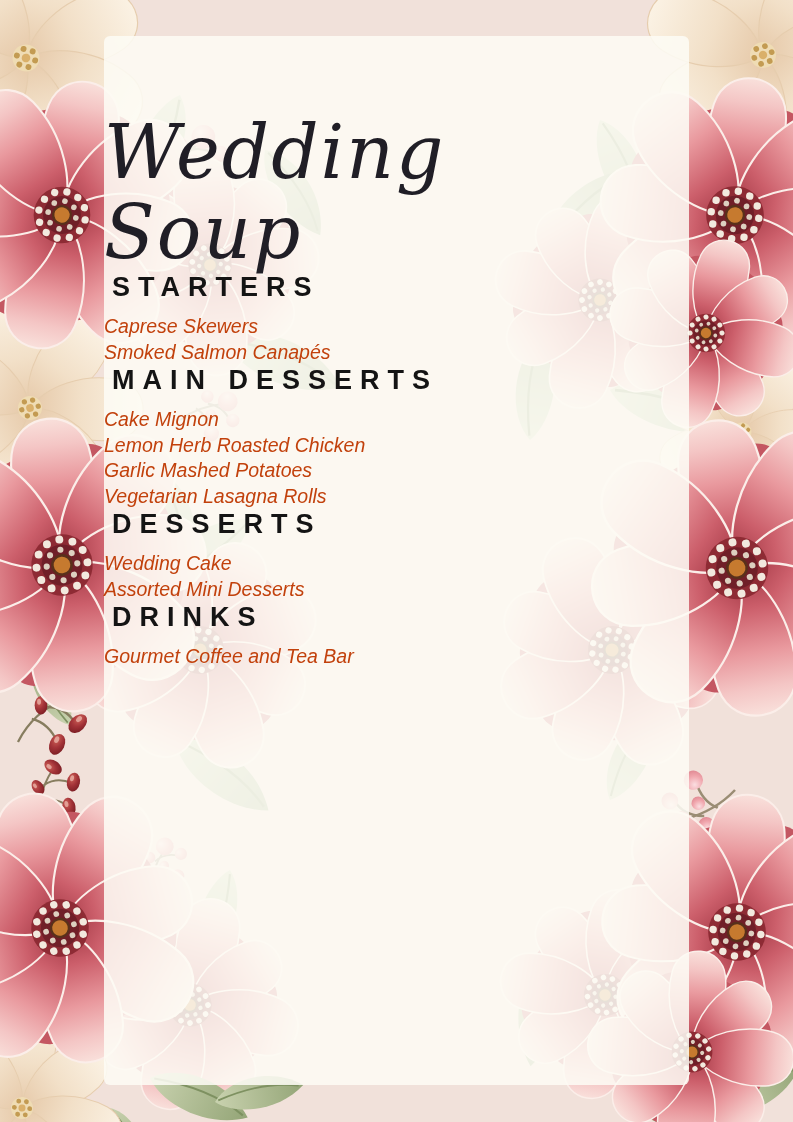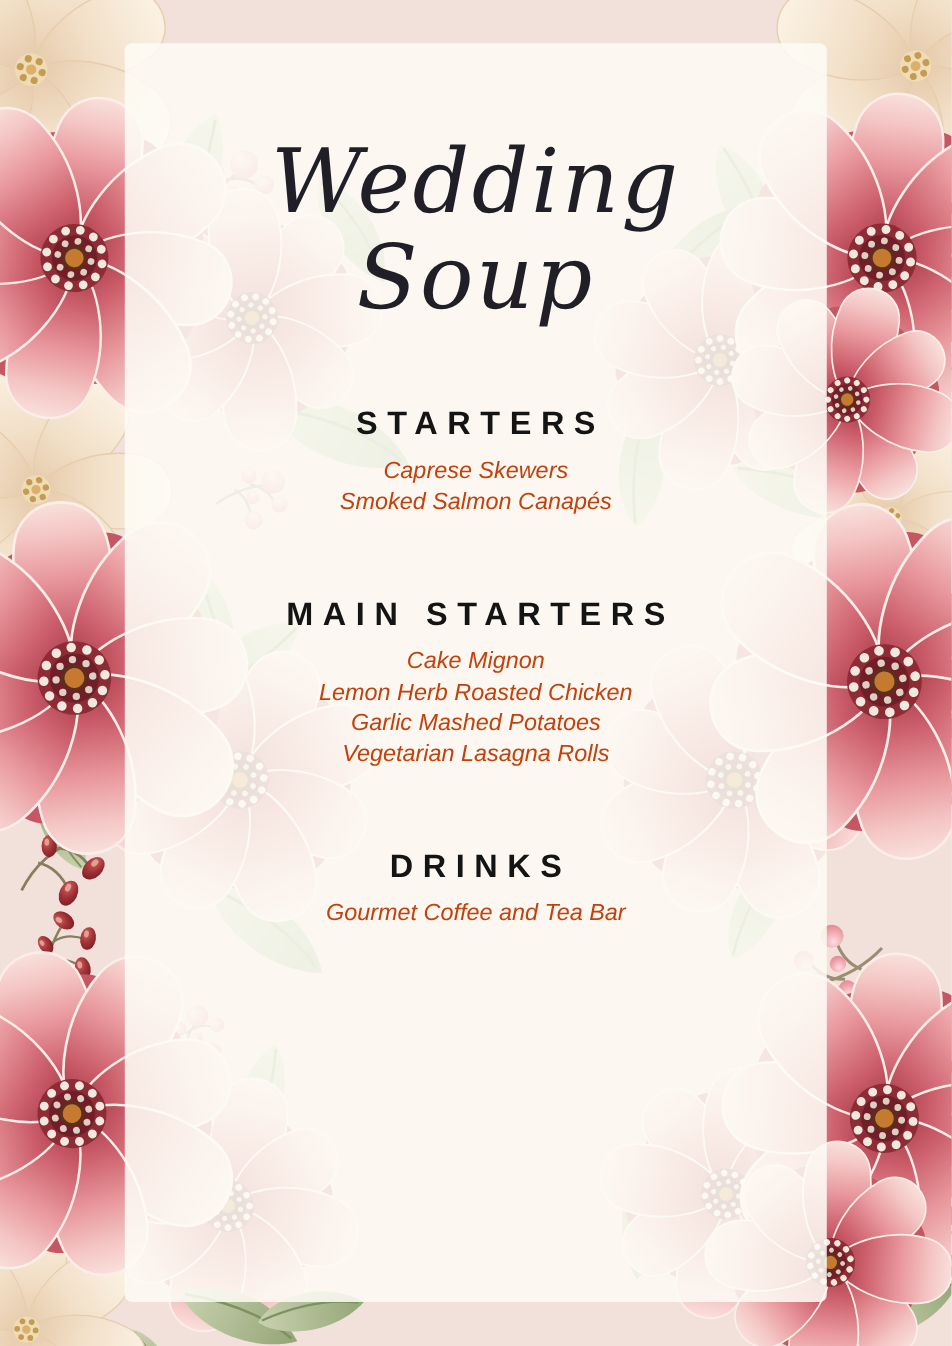--- a/index.html
+++ b/index.html
@@ -1,25 +1,25 @@
 <!DOCTYPE html>
 <html><head>
 <meta charset="utf-8">
 <style>
   html,body{margin:0;padding:0;background:#e8e8e8;}
   .poster{position:relative;width:793px;height:1122px;background:#f1e1da;overflow:hidden;
           font-family:"Liberation Sans",sans-serif;}
   svg.floral{position:absolute;left:0;top:0;}
   .panel{position:absolute;left:104px;top:36px;width:585px;height:1049px;
          background:rgba(253,251,245,0.87);border-radius:6px;}
-  .content{position:absolute;left:104px;top:36px;width:585px;text-align:center;color:#232323;}
+  .content{position:absolute;left:104px;top:36px;width:585px;color:#232323;}
   .title{margin:76px 0 0;font-family:"DejaVu Serif",serif;font-style:italic;font-weight:normal;
          font-size:74px;line-height:80px;color:#201e26;letter-spacing:2px;}
   .title span{display:block;}
-  .section{margin-top:66px;}
+  .section{}
   .section h2{margin:0;font-size:27px;font-weight:700;letter-spacing:8px;padding-left:8px;
               color:#141414;line-height:30px;font-family:"Liberation Sans",sans-serif;}
   .items{list-style:none;margin:12px 0 0;padding:0;font-style:italic;font-size:19.5px;
          line-height:25.5px;color:#c2410c;}
 </style>
 </head>
 <body>
 
 <div class="poster">
 
@@ -234,29 +234,36 @@
 
     <section class="section">
       <h2>STARTERS</h2>
       <ul class="items">
         <li>Caprese Skewers</li>
         <li>Smoked Salmon Canapés</li>
       </ul>
     </section>
 
     <section class="section">
-      <h2>MAIN STARTERS</h2>
+      <h2>MAIN DESSERTS</h2>
       <ul class="items">
         <li>Cake Mignon</li>
         <li>Lemon Herb Roasted Chicken</li>
         <li>Garlic Mashed Potatoes</li>
         <li>Vegetarian Lasagna Rolls</li>
       </ul>
     </section>
 
+    <section class="section">
+      <h2>DESSERTS</h2>
+      <ul class="items">
+        <li>Wedding Cake</li>
+        <li>Assorted Mini Desserts</li>
+      </ul>
+    </section>
 
     <section class="section">
       <h2>DRINKS</h2>
       <ul class="items">
         <li>Gourmet Coffee and Tea Bar</li>
       </ul>
     </section>
   </div>
 
 </div>

